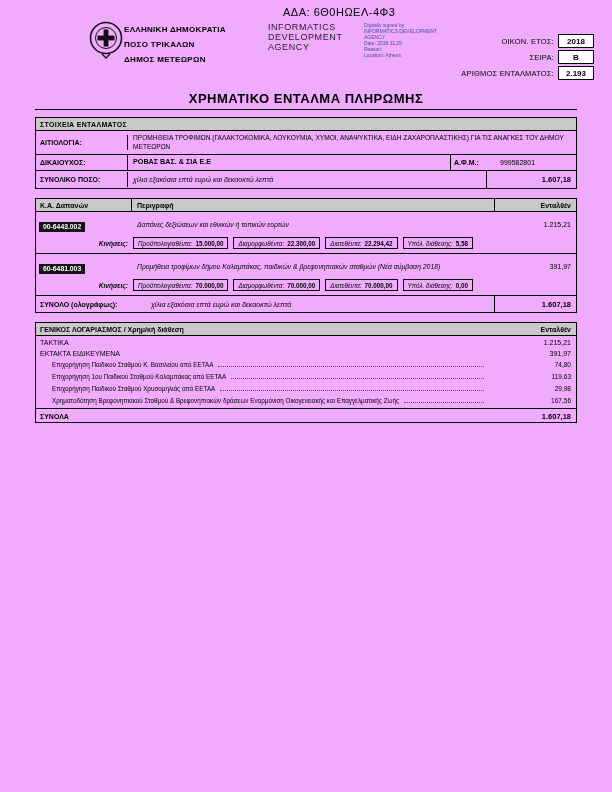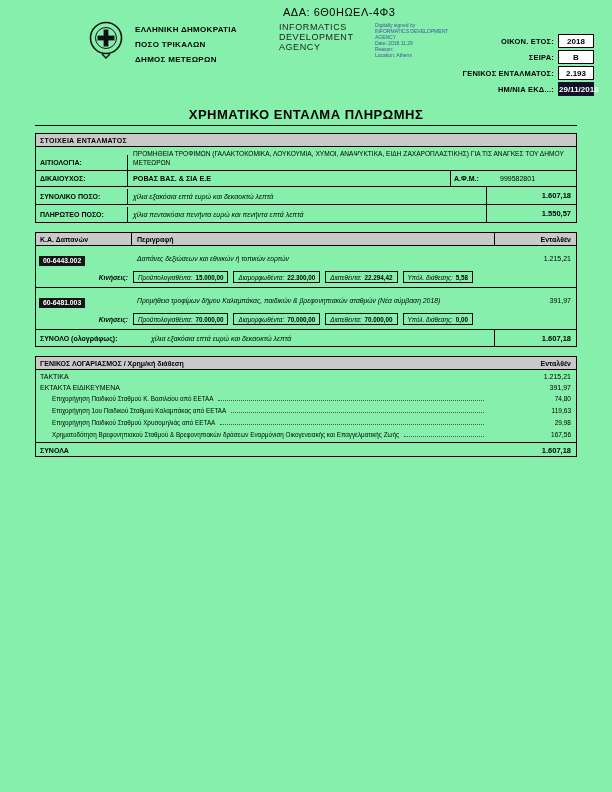--- a/index.html
+++ b/index.html
@@ -1,44 +1,44 @@
 <!DOCTYPE html>
 <html><head>
 <meta charset="utf-8">
 <style>
   * { margin:0; padding:0; box-sizing:border-box; }
   html,body { background:#ffffff; }
   body { font-family:"Liberation Sans", sans-serif; color:#000; }
-  .page { position:relative; width:612px; height:792px; background:#86efac; overflow:hidden; }
+  .page { position:relative; width:612px; height:792px; background:#f0abfc; overflow:hidden; }
 
   
   .ada { position:absolute; left:283px; top:6px; font-size:11px; letter-spacing:0.5px; color:#000; }
 
   
   .header { display:flex; align-items:flex-start; padding:20px 18px 0 88px; }
-  .org { display:flex; gap:11px; }
+  .org { display:flex; gap:0; }
   .emblem { width:36px; height:40px; flex:0 0 auto; }
   .org-lines { font-size:8px; font-weight:bold; line-height:15px; padding-top:2px; letter-spacing:0.3px; }
   .sig { display:flex; gap:16px; margin-left:42px; padding-top:2px; }
   .sig-agency { width:80px; font-size:9px; line-height:10px; color:#222; letter-spacing:0.6px; }
   .sig-detail { width:74px; font-size:5px; line-height:6px; color:#4054a0; }
   .meta { margin-left:auto; padding-top:14px; }
   .meta-row { display:flex; align-items:center; justify-content:flex-end; margin-bottom:2px; }
-  .meta-label { font-size:7.5px; font-weight:bold; margin-right:4px; letter-spacing:0.2px; }
+  .meta-label { font-size:7.5px; font-weight:normal; margin-right:4px; letter-spacing:0.2px; }
   .meta-value { border:1px solid #000; width:36px; text-align:center; font-weight:bold; font-size:8px; padding:1.5px 0; background:#fff; }
   .meta-value.dark { background:#101028; color:#fff; border-color:#101028; }
 
   
   .title-wrap { padding:0 35px; margin-top:9px; }
   .title { text-align:center; font-weight:bold; font-size:13px; letter-spacing:0.5px; border-bottom:1px solid #000; padding-bottom:3px; }
 
   
   .box { margin:7px 35px 0 35px; border:1px solid #000; }
   .sec-head { background:#c9c9c9; border-bottom:1px solid #000; font-weight:bold; font-size:7px; padding:2.5px 4px; letter-spacing:0.3px; }
-  .detail-row { display:flex; border-bottom:1px solid #000; align-items:flex-end; }
+  .detail-row { display:flex; border-bottom:1px solid #000; align-items:center; }
   .detail-row:last-child { border-bottom:none; }
   .d-label { width:92px; flex:0 0 auto; padding:4px 4px; font-weight:bold; font-size:7px; border-right:1px solid #000; }
   .d-value { flex:1; padding:3px 5px; font-size:6.6px; line-height:8.5px; }
   .d-value.caps { text-transform:uppercase; }
   .afm-label { flex:0 0 auto; width:46px; border-left:1px solid #000; padding:4px 3px; font-weight:bold; font-size:7px; }
   .afm-value { flex:0 0 auto; width:80px; padding:4px 4px; font-size:7px; }
   .amt-text { flex:1; padding:4px 5px; font-size:7px; font-style:italic; }
   .amt-cell { flex:0 0 auto; width:90px; border-left:1px solid #000; padding:4px 5px; font-size:7.5px; font-weight:bold; text-align:right; }
 
   
@@ -116,26 +116,22 @@
     <div class="meta">
       <div class="meta-row">
         <span class="meta-label">ΟΙΚΟΝ. ΕΤΟΣ:</span>
         <span class="meta-value">2018</span>
       </div>
       <div class="meta-row">
         <span class="meta-label">ΣΕΙΡΑ:</span>
         <span class="meta-value">Β</span>
       </div>
       <div class="meta-row">
-        <span class="meta-label">ΓΕΝΙΚΟΣ ΕΝΤΑΛΜΑΤΟΣ:</span>
+        <span class="meta-label">ΑΡΙΘΜΟΣ ΕΝΤΑΛΜΑΤΟΣ:</span>
         <span class="meta-value">2.193</span>
-      </div>
-      <div class="meta-row">
-        <span class="meta-label">ΗΜ/ΝΙΑ ΕΚΔ...:</span>
-        <span class="meta-value dark">29/11/2018</span>
       </div>
     </div>
   </div>
 
   <div class="title-wrap">
     <div class="title">ΧΡΗΜΑΤΙΚΟ ΕΝΤΑΛΜΑ ΠΛΗΡΩΜΗΣ</div>
   </div>
 
   <div class="box">
     <div class="sec-head">ΣΤΟΙΧΕΙΑ ΕΝΤΑΛΜΑΤΟΣ</div>
@@ -151,25 +147,20 @@
       <div class="afm-label">Α.Φ.Μ.:</div>
       <div class="afm-value">999582801</div>
     </div>
 
     <div class="detail-row">
       <div class="d-label">ΣΥΝΟΛΙΚΟ ΠΟΣΟ:</div>
       <div class="amt-text">χίλια εξακόσια επτά ευρώ και δεκαοκτώ λεπτά</div>
       <div class="amt-cell">1.607,18</div>
     </div>
 
-    <div class="detail-row">
-      <div class="d-label">ΠΛΗΡΩΤΕΟ ΠΟΣΟ:</div>
-      <div class="amt-text">χίλια πεντακόσια πενήντα ευρώ και πενήντα επτά λεπτά</div>
-      <div class="amt-cell">1.550,57</div>
-    </div>
   </div>
 
   <div class="box" style="margin-top:9px;">
     <div class="exp-head">
       <div class="col-code">Κ.Α. Δαπανών</div>
       <div class="col-desc">Περιγραφή</div>
       <div class="col-amt">Ενταλθέν</div>
     </div>
 
     <div class="exp-main">

